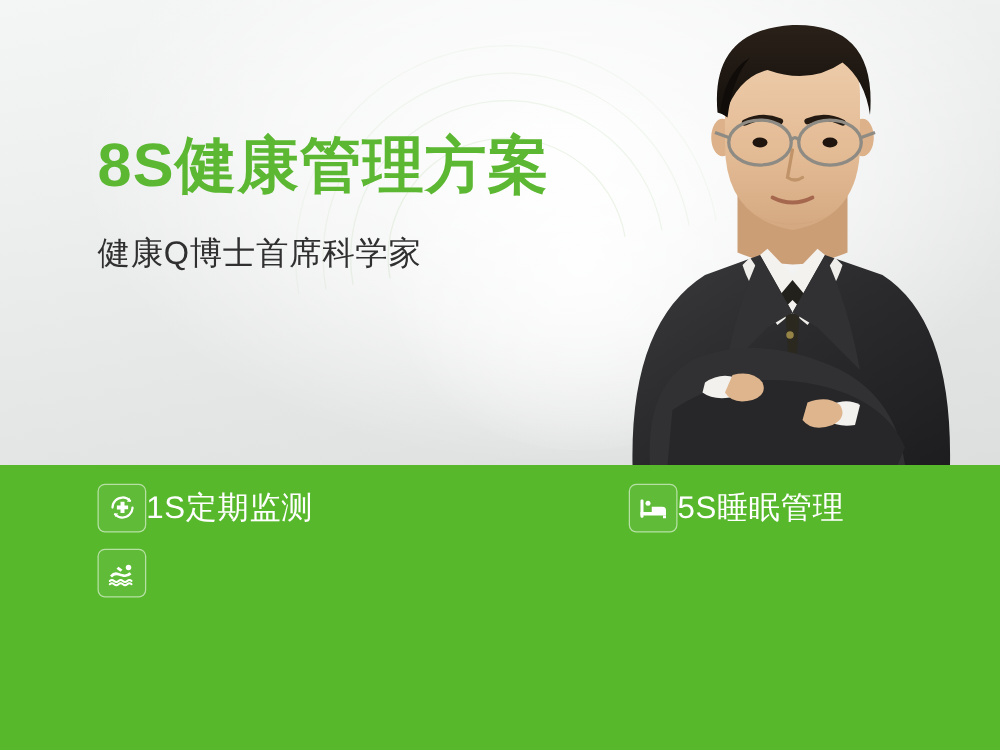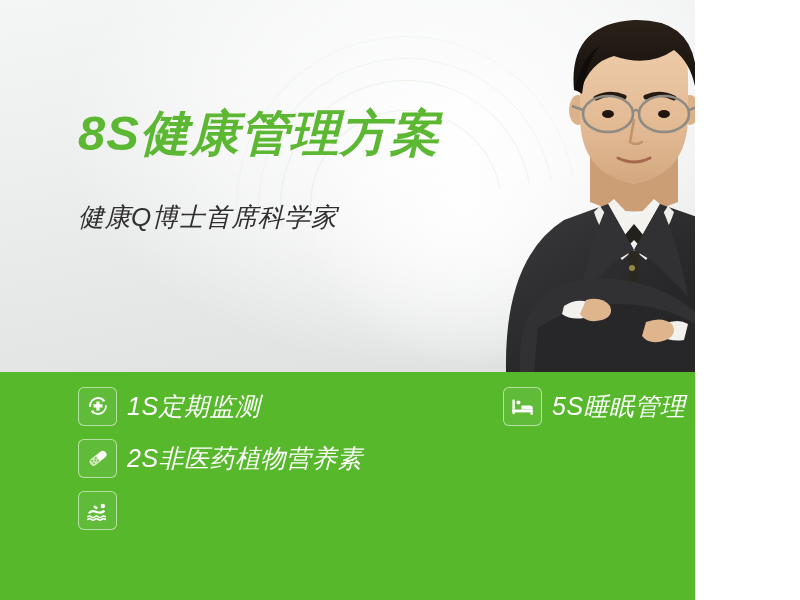--- a/index.html
+++ b/index.html
@@ -1,23 +1,22 @@
 <!DOCTYPE html>
 <html lang="zh"><head>
 <meta charset="utf-8">
 <style>
   html,body{margin:0;padding:0;}
   body{
     width:800px;height:600px;overflow:hidden;
     font-family:"Liberation Sans","DejaVu Sans",sans-serif;
   }
   #poster{
-    position:relative;width:695px;height:600px;overflow:hidden;
+    position:relative;width:800px;height:600px;overflow:hidden;
     background:#bef264;
-    font-style:italic;
   }
 
   
   .hero{
     position:absolute;left:0;top:0;width:800px;height:372px;
     background:
       radial-gradient(ellipse 520px 330px at 56% 34%, rgba(255,255,255,0.95) 0%, rgba(255,255,255,0.55) 42%, rgba(255,255,255,0.0) 74%),
       linear-gradient(170deg,#f4f5f5 0%,#eef0ef 30%,#e6e8e7 62%,#dcdfde 100%);
     overflow:hidden;
   }
@@ -37,21 +36,21 @@
     background:radial-gradient(circle at 50% 50%, rgba(255,255,255,0.85) 0%, rgba(255,255,255,0.2) 58%, rgba(255,255,255,0) 72%);
   }
 
   .title{
     position:absolute;left:78px;top:104px;
     font-size:49px;font-weight:bold;letter-spacing:1px;
     color:#5cb832;line-height:1.2;white-space:nowrap;
   }
   .subtitle{
     position:absolute;left:78px;top:182px;
-    font-size:26px;color:#303030;line-height:41px;white-space:nowrap;margin-top:15px;
+    font-size:26px;color:#303030;line-height:41px;white-space:nowrap;
   }
   .subtitle div{letter-spacing:.5px;}
 
   
   .portrait{position:absolute;left:468px;top:6px;width:332px;height:366px;}
   .portrait svg{display:block;}
 
   
   .panel{
     position:absolute;left:0;top:372px;width:800px;height:228px;
@@ -65,21 +64,21 @@
     position:relative;height:52px;display:flex;align-items:center;
   }
   .ibox{
     width:37px;height:37px;flex:0 0 37px;
     border:1px solid rgba(255,255,255,0.55);border-radius:6px;
     background:rgba(255,255,255,0.06);
     display:flex;align-items:center;justify-content:center;
   }
   .ibox svg{display:block;}
   .ilabel{
-    margin-left:10px;color:#ffffff;font-size:25px;white-space:nowrap;
+    color:#ffffff;font-size:25px;white-space:nowrap;
     letter-spacing:.5px;line-height:1;
   }
 </style>
 </head>
 <body>
 
 <div id="poster">
 
   <div class="hero">
     <div class="glow"></div>
@@ -187,36 +186,20 @@
             <path d="M5 13a8 8 0 0 1 8-8 8 8 0 0 1 6 2.6" fill="none" stroke="#fff" stroke-width="1.8" stroke-linecap="round"></path>
             <path d="M21 13a8 8 0 0 1-8 8 8 8 0 0 1-6-2.6" fill="none" stroke="#fff" stroke-width="1.8" stroke-linecap="round"></path>
             <path d="M18.4 5.2l1.2 2.9-3 .3z" fill="#fff"></path>
             <path d="M7.6 20.8l-1.2-2.9 3-.3z" fill="#fff"></path>
             <path d="M11.4 8.4h3.2v2.9h2.9v3.2h-2.9v2.9h-3.2v-2.9H8.5v-3.2h2.9z" fill="#fff"></path>
           </svg>
         </span>
         <span class="ilabel">1S定期监测</span>
       </div>
 
-      <div class="item">
-        <span class="ibox">
-          <svg width="26" height="26" viewBox="0 0 26 26">
-            <g transform="rotate(-38 13 13)">
-              <rect x="3.5" y="9.5" width="19" height="7.5" rx="3.75" fill="#fff"></rect>
-              <path d="M3.5 13.25a3.75 3.75 0 0 1 3.75-3.75H13v7.5H7.25A3.75 3.75 0 0 1 3.5 13.25z" fill="#c9e6b5"></path>
-              <circle cx="6.6" cy="11.7" r=".75" fill="#57b82c"></circle>
-              <circle cx="9.2" cy="13.2" r=".75" fill="#57b82c"></circle>
-              <circle cx="6.6" cy="14.7" r=".75" fill="#57b82c"></circle>
-              <circle cx="11.2" cy="11.7" r=".75" fill="#57b82c"></circle>
-              <circle cx="11.2" cy="15" r=".75" fill="#57b82c"></circle>
-            </g>
-          </svg>
-        </span>
-        <span class="ilabel">2S非医药植物营养素</span>
-      </div>
 
 
       <div class="item">
         <span class="ibox">
           <svg width="26" height="26" viewBox="0 0 26 26">
             <circle cx="17.8" cy="9" r="2.2" fill="#fff"></circle>
             <path d="M3 15.4q3-3.4 6.6-2.2 2.4.8 4.2 1.2 2.6.6 4.8-1.6l1.6 1.6q-2.8 2.8-6.4 2.1-2.2-.4-4.2-1.1Q6.6 14.5 4.6 17z" fill="#fff"></path>
             <path d="M11.4 12.4 8.2 9.9l1.6-1.6 3.2 2.4z" fill="#fff"></path>
             <path d="M2.8 19.8q1.7-1.6 3.5 0t3.5 0 3.5 0 3.5 0 3.5 0" fill="none" stroke="#fff" stroke-width="1.5" stroke-linecap="round"></path>
             <path d="M2.8 22.4q1.7-1.6 3.5 0t3.5 0 3.5 0 3.5 0 3.5 0" fill="none" stroke="#fff" stroke-width="1.5" stroke-linecap="round"></path>

